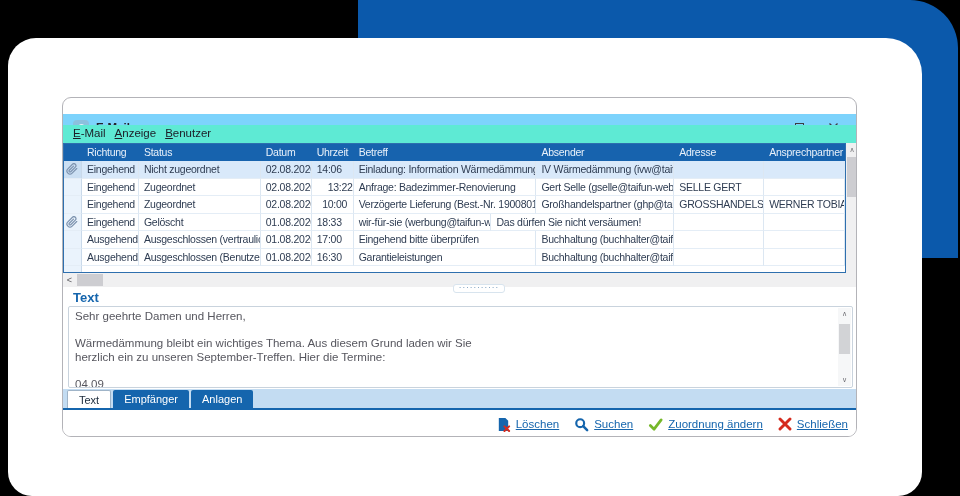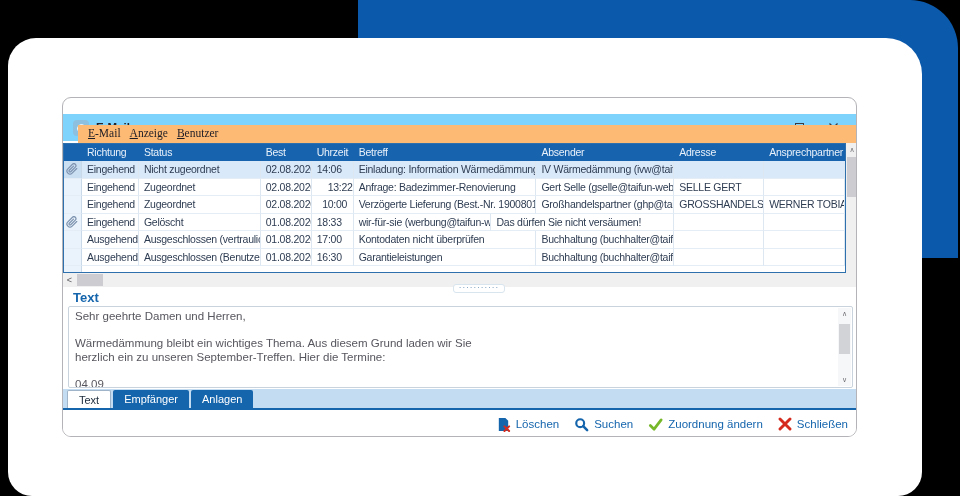--- a/index.html
+++ b/index.html
@@ -18,21 +18,21 @@
 
   .titlebar { position:absolute; left:0; top:16px; width:100%; height:27px; background:#7dd3fc; }
   .app-icon { position:absolute; left:10px; top:6px; width:16px; height:16px;
     background:#8cc0de; border-radius:4px; display:flex; align-items:center; justify-content:center; }
   .win-title { position:absolute; left:33px; top:7px; font-size:11.5px; font-weight:bold; color:#23232b; }
   .win-controls { position:absolute; right:6px; top:0; height:27px; display:flex; }
   .win-btn { width:34px; height:27px; display:flex; align-items:center; justify-content:center; cursor:default; }
   .ic-min { width:10px; height:0; border-top:1.6px solid #3c3c40; }
   .ic-max { width:9px; height:9px; border:1.4px solid #3c3c40; }
 
-  .menubar { position:absolute; left:15px; top:27px; width:100%; height:18px; background:#fdba74; display:flex; padding-left:10px;font-family:Liberation Serif, serif; }
+  .menubar { position:absolute; left:0; top:27px; width:100%; height:18px; background:#5eead4; display:flex; padding-left:10px; }
   .menu-item { font-size:11.5px; color:#1c1c26; padding:2px 9px 0 0; }
   .menu-item u { text-decoration:underline; }
 
   
   .table { position:absolute; left:0; top:45px; width:783px; height:130px;
     border:1px solid #2e6fae; background:#fff; overflow:hidden; }
   .thead { display:flex; height:17px; background:#1763ae; }
   .th { font-size:10.5px; letter-spacing:-0.25px; color:#e9f1fa; line-height:17px; padding-left:5px;
     white-space:nowrap; overflow:hidden; }
   .trow { display:flex; height:17.5px; background:#fff; }
@@ -71,21 +71,21 @@
   .tabstrip { position:absolute; left:0; top:291px; width:795px; height:21px; background:#c3dcf2;
     border-bottom:2px solid #1565ad; padding:1px 0 0 4px; display:flex; }
   .tab { height:18px; font-size:11px; line-height:18px; padding:0 11px; margin-right:2px;
     background:#1565ad; color:#fff; border-radius:2px 2px 0 0; }
   .tab.active { background:#fff; color:#1b2a3a; border:1px solid #9fb4c8; border-bottom:none; }
 
   
   .toolbar { position:absolute; left:0; top:312px; width:795px; height:28px; background:#fff;
     display:flex; align-items:center; justify-content:flex-end; padding-right:10px; }
   .tb-btn { display:flex; align-items:center; margin-left:15px; }
-  .tb-btn .lbl { font-size:11.5px; color:#1565ad; margin-left:5px; white-space:nowrap; }
+  .tb-btn .lbl { font-size:11.5px; color:#1565ad; margin-left:5px; white-space:nowrap;text-decoration:underline; }
 
   svg { display:block; }
 </style>
 </head>
 <body>
 
 <div class="canvas">
   <div class="blue-shape"></div>
   <div class="bg-card"></div>
 
@@ -118,21 +118,21 @@
         <div class="menu-item"><u>E</u>-Mail</div>
         <div class="menu-item"><u>A</u>nzeige</div>
         <div class="menu-item"><u>B</u>enutzer</div>
       </div>
 
     <div class="table">
       <div class="thead" id="thead">
           <div class="th" style="width: 18px; padding: 0px;"></div>
           <div class="th" style="width: 57px;">Richtung</div>
           <div class="th" style="width: 122px;">Status</div>
-          <div class="th" style="width: 51px;">Best</div>
+          <div class="th" style="width: 51px;">Datum</div>
           <div class="th" style="width: 42px;">Uhrzeit</div>
           <div class="th" style="width: 183px;">Betreff</div>
           <div class="th" style="width: 138px;">Absender</div>
           <div class="th" style="width: 90px;">Adresse</div>
           <div class="th" style="width: 81px;">Ansprechpartner</div>
         </div>
       <div id="tbody">
           <div class="trow selected">
             <div class="td attach" style="width: 18px;">
               <svg width="12" height="12" viewBox="0 0 24 24" fill="none" stroke="#7d93af" stroke-width="2.4" stroke-linecap="round">
@@ -184,21 +184,21 @@
             <div class="td" style="width: 183px;">Das dürfen Sie nicht versäumen!</div>
             <div class="td" style="width: 90px;"></div>
             <div class="td" style="width: 81px;"></div>
           </div>
           <div class="trow">
             <div class="td attach" style="width: 18px;"></div>
             <div class="td" style="width: 57px;">Ausgehend</div>
             <div class="td" style="width: 122px;">Ausgeschlossen (vertraulich)</div>
             <div class="td" style="width: 51px;">01.08.2020</div>
             <div class="td" style="width: 42px;">17:00</div>
-            <div class="td" style="width: 183px;">Kontodaten nicht überprüfen</div>
+            <div class="td" style="width: 183px;">Eingehend bitte überprüfen</div>
             <div class="td" style="width: 138px;">Buchhaltung (buchhalter@taifu</div>
             <div class="td" style="width: 90px;"></div>
             <div class="td" style="width: 81px;"></div>
           </div>
           <div class="trow">
             <div class="td attach" style="width: 18px;"></div>
             <div class="td" style="width: 57px;">Ausgehend</div>
             <div class="td" style="width: 122px;">Ausgeschlossen (Benutzer)</div>
             <div class="td" style="width: 51px;">01.08.2020</div>
             <div class="td" style="width: 42px;">16:30</div>

